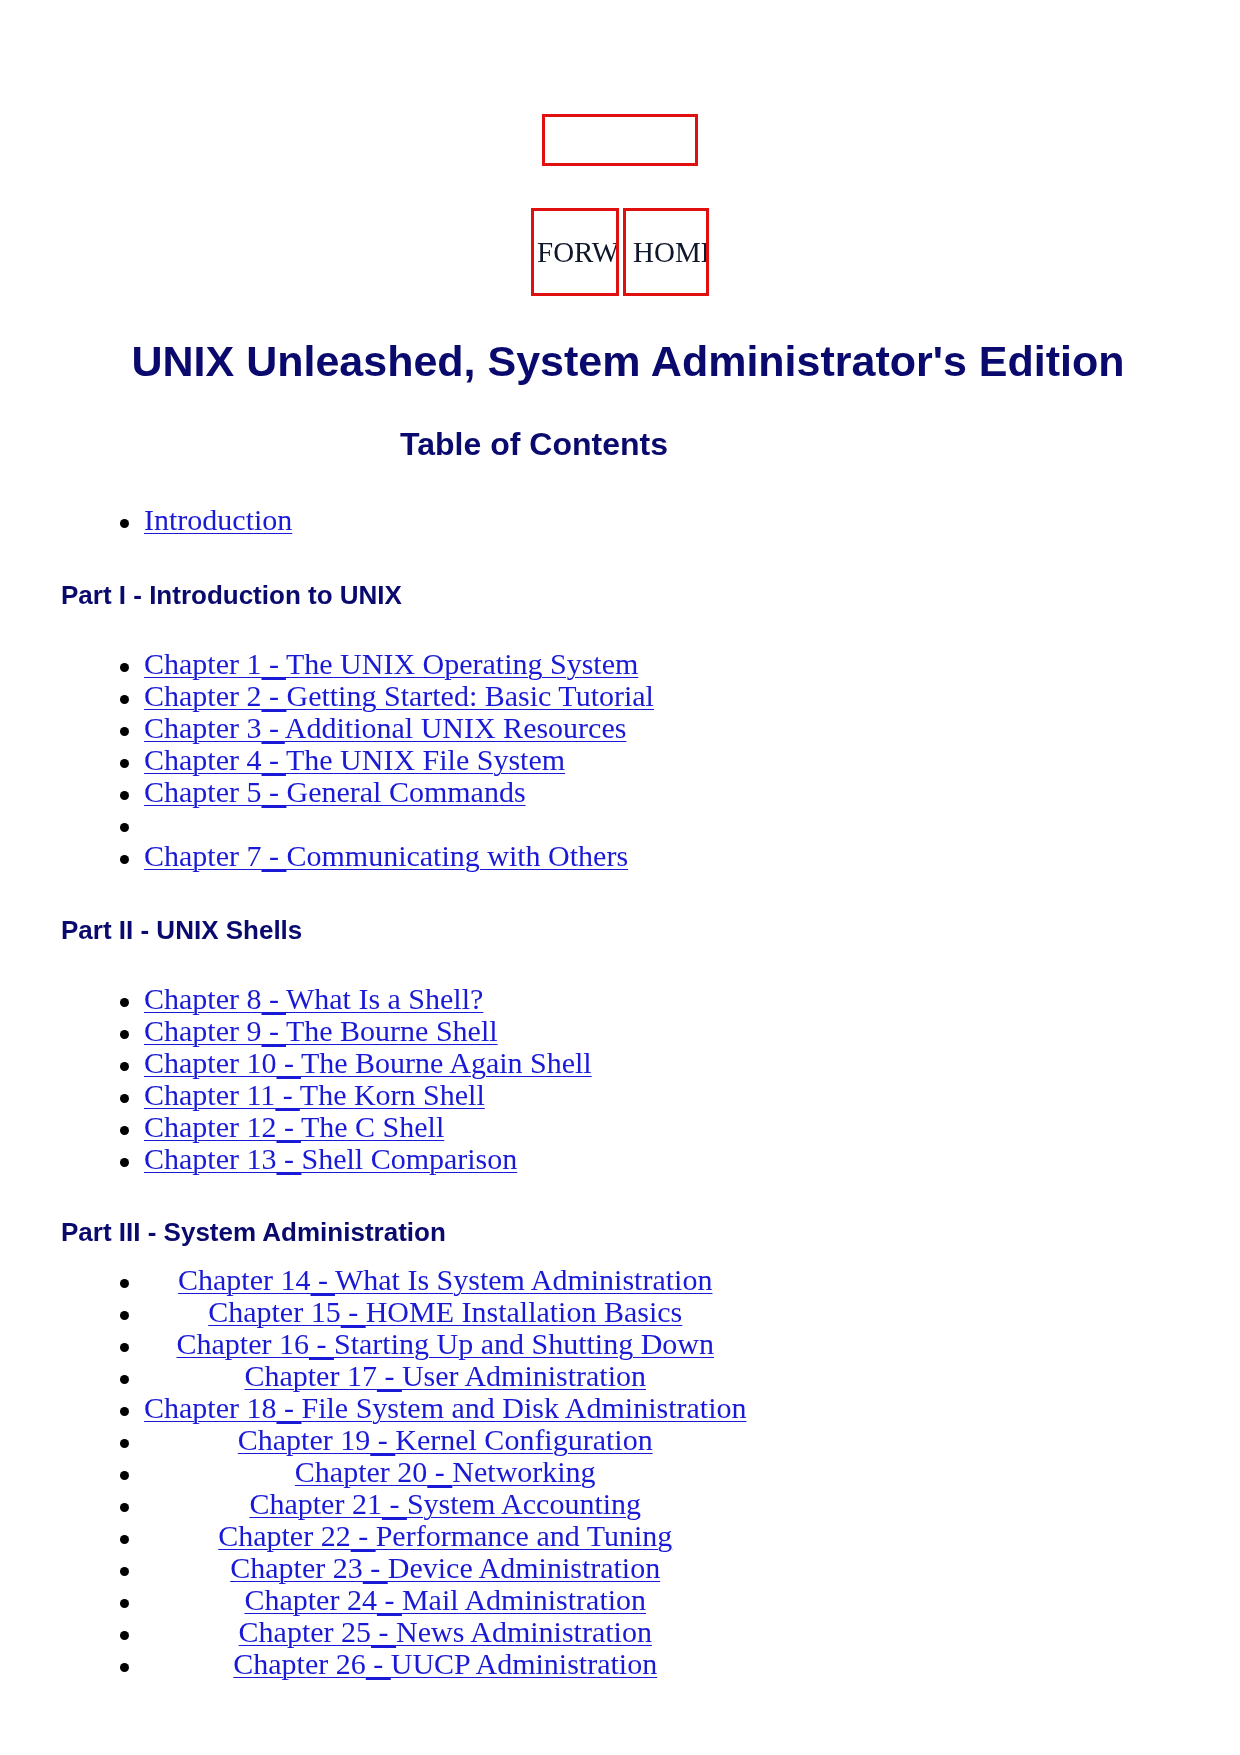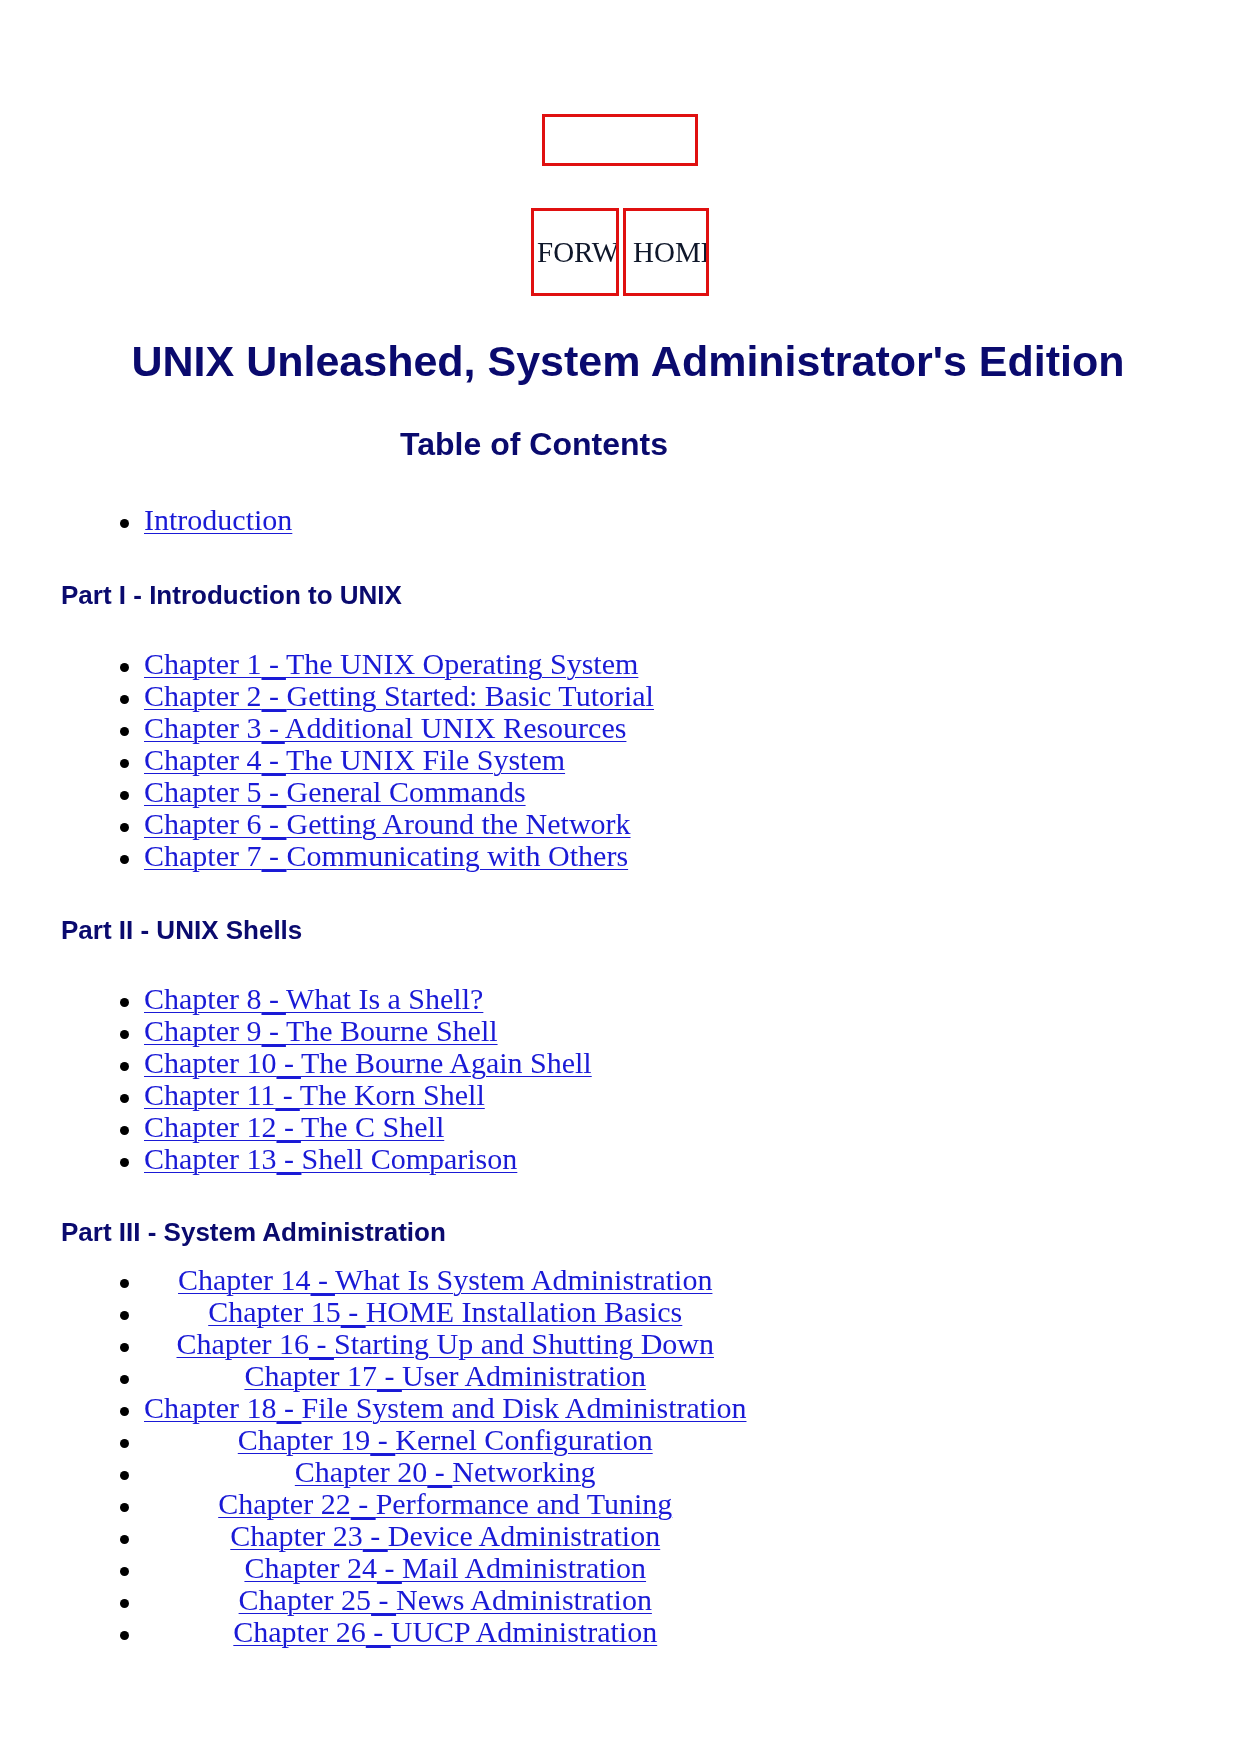--- a/index.html
+++ b/index.html
@@ -148,21 +148,21 @@
     </li>
   </ul>
 
   <h3 class="part-heading" style="top:579px;">Part I - Introduction to UNIX</h3>
   <ul class="toc" style="top:648px;">
     <li><span class="bullet"></span><a class="toc-link" href="#"><span>Chapter 1</span><span class="sep"> - </span><span>The UNIX Operating System</span></a></li>
     <li><span class="bullet"></span><a class="toc-link" href="#"><span>Chapter 2</span><span class="sep"> - </span><span>Getting Started: Basic Tutorial</span></a></li>
     <li><span class="bullet"></span><a class="toc-link" href="#"><span>Chapter 3</span><span class="sep"> - </span><span>Additional UNIX Resources</span></a></li>
     <li><span class="bullet"></span><a class="toc-link" href="#"><span>Chapter 4</span><span class="sep"> - </span><span>The UNIX File System</span></a></li>
     <li><span class="bullet"></span><a class="toc-link" href="#"><span>Chapter 5</span><span class="sep"> - </span><span>General Commands</span></a></li>
-    <li><span class="bullet"></span><a class="toc-link" href="#"><span>Chapter 6</span><span class="sep"> - </span><span>Getting Around the Network</span></a></li>
+    <li><span class="bullet"></span></li>
     <li><span class="bullet"></span><a class="toc-link" href="#"><span>Chapter 7</span><span class="sep"> - </span><span>Communicating with Others</span></a></li>
   </ul>
 
   <h3 class="part-heading" style="top:914px;">Part II - UNIX Shells</h3>
   <ul class="toc" style="top:983px;">
     <li><span class="bullet"></span><a class="toc-link" href="#"><span>Chapter 8</span><span class="sep"> - </span><span>What Is a Shell?</span></a></li>
     <li><span class="bullet"></span><a class="toc-link" href="#"><span>Chapter 9</span><span class="sep"> - </span><span>The Bourne Shell</span></a></li>
     <li><span class="bullet"></span><a class="toc-link" href="#"><span>Chapter 10</span><span class="sep"> - </span><span>The Bourne Again Shell</span></a></li>
     <li><span class="bullet"></span><a class="toc-link" href="#"><span>Chapter 11</span><span class="sep"> - </span><span>The Korn Shell</span></a></li>
     <li><span class="bullet"></span><a class="toc-link" href="#"><span>Chapter 12</span><span class="sep"> - </span><span>The C Shell</span></a></li>
@@ -171,20 +171,21 @@
 
   <h3 class="part-heading" style="top:1216px;">Part III - System Administration</h3>
   <ul class="toc" style="top:1264px;text-align:center;">
     <li><span class="bullet"></span><a class="toc-link" href="#"><span>Chapter 14</span><span class="sep"> - </span><span>What Is System Administration</span></a></li>
     <li><span class="bullet"></span><a class="toc-link" href="#"><span>Chapter 15</span><span class="sep"> - </span><span>HOME Installation Basics</span></a></li>
     <li><span class="bullet"></span><a class="toc-link" href="#"><span>Chapter 16</span><span class="sep"> - </span><span>Starting Up and Shutting Down</span></a></li>
     <li><span class="bullet"></span><a class="toc-link" href="#"><span>Chapter 17</span><span class="sep"> - </span><span>User Administration</span></a></li>
     <li><span class="bullet"></span><a class="toc-link" href="#"><span>Chapter 18</span><span class="sep"> - </span><span>File System and Disk Administration</span></a></li>
     <li><span class="bullet"></span><a class="toc-link" href="#"><span>Chapter 19</span><span class="sep"> - </span><span>Kernel Configuration</span></a></li>
     <li><span class="bullet"></span><a class="toc-link" href="#"><span>Chapter 20</span><span class="sep"> - </span><span>Networking</span></a></li>
+    <li><span class="bullet"></span><a class="toc-link" href="#"><span>Chapter 21</span><span class="sep"> - </span><span>System Accounting</span></a></li>
     <li><span class="bullet"></span><a class="toc-link" href="#"><span>Chapter 22</span><span class="sep"> - </span><span>Performance and Tuning</span></a></li>
     <li><span class="bullet"></span><a class="toc-link" href="#"><span>Chapter 23</span><span class="sep"> - </span><span>Device Administration</span></a></li>
     <li><span class="bullet"></span><a class="toc-link" href="#"><span>Chapter 24</span><span class="sep"> - </span><span>Mail Administration</span></a></li>
     <li><span class="bullet"></span><a class="toc-link" href="#"><span>Chapter 25</span><span class="sep"> - </span><span>News Administration</span></a></li>
     <li><span class="bullet"></span><a class="toc-link" href="#"><span>Chapter 26</span><span class="sep"> - </span><span>UUCP Administration</span></a></li>
   </ul>
 
 </div>
 
 </body></html>

